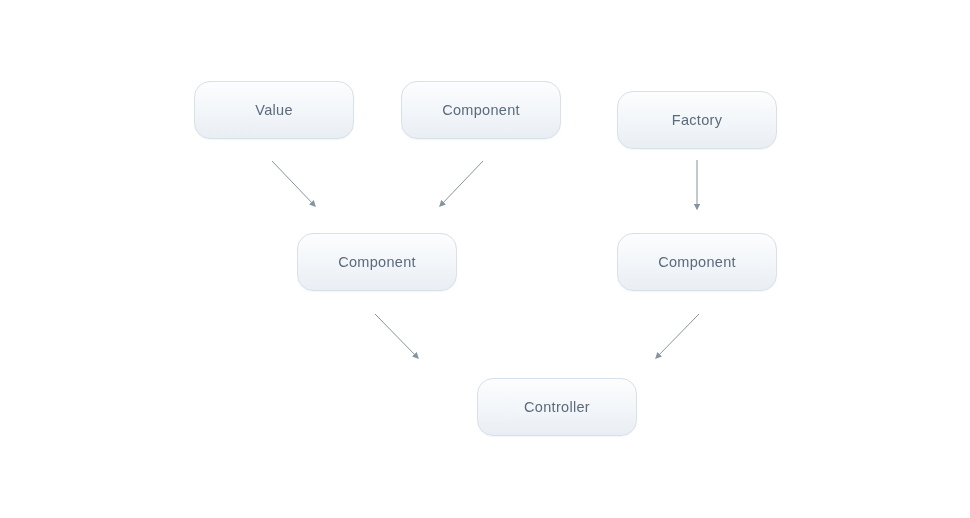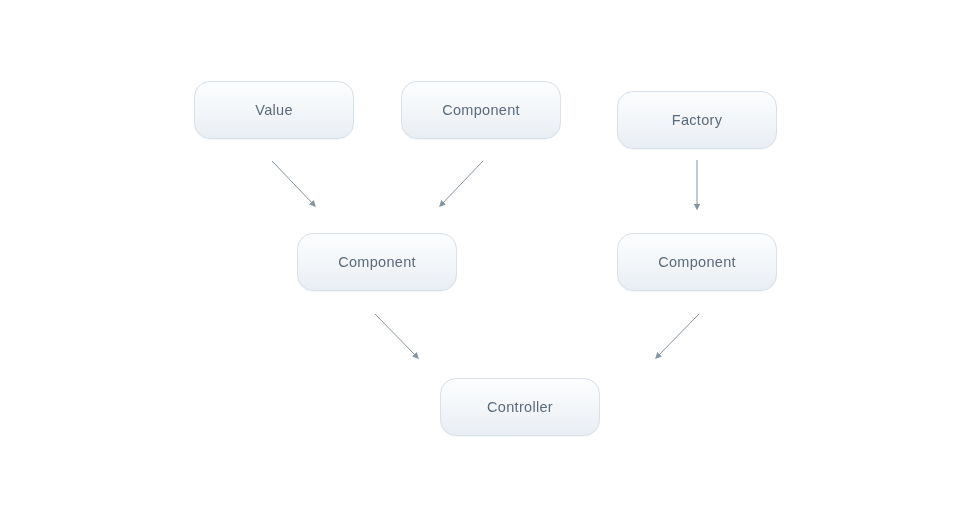--- a/index.html
+++ b/index.html
@@ -42,21 +42,21 @@
     letter-spacing: 0.3px;
     font-weight: 400;
     user-select: none;
   }
   
   .pos-value            { left: 194px; top: 81px;  }
   .pos-component-top    { left: 401px; top: 81px;  }
   .pos-factory          { left: 617px; top: 91px;  }
   .pos-component-left   { left: 297px; top: 233px; }
   .pos-component-right  { left: 617px; top: 233px; }
-  .pos-controller       { left: 440px; top: 378px; align-items: center; }
+  .pos-controller       { left: 477px; top: 378px; align-items: center; }
 </style>
 </head>
 <body>
 
 <div class="canvas">
 
   <svg class="edges-layer" width="970" height="518" viewBox="0 0 970 518" xmlns="http://www.w3.org/2000/svg">
     <defs>
       <marker id="arrowhead" viewBox="0 0 10 10" refX="8" refY="5" markerWidth="6.5" markerHeight="6.5" orient="auto">
         <path d="M 0 0 L 10 5 L 0 10 z" fill="#8594a1"></path>

